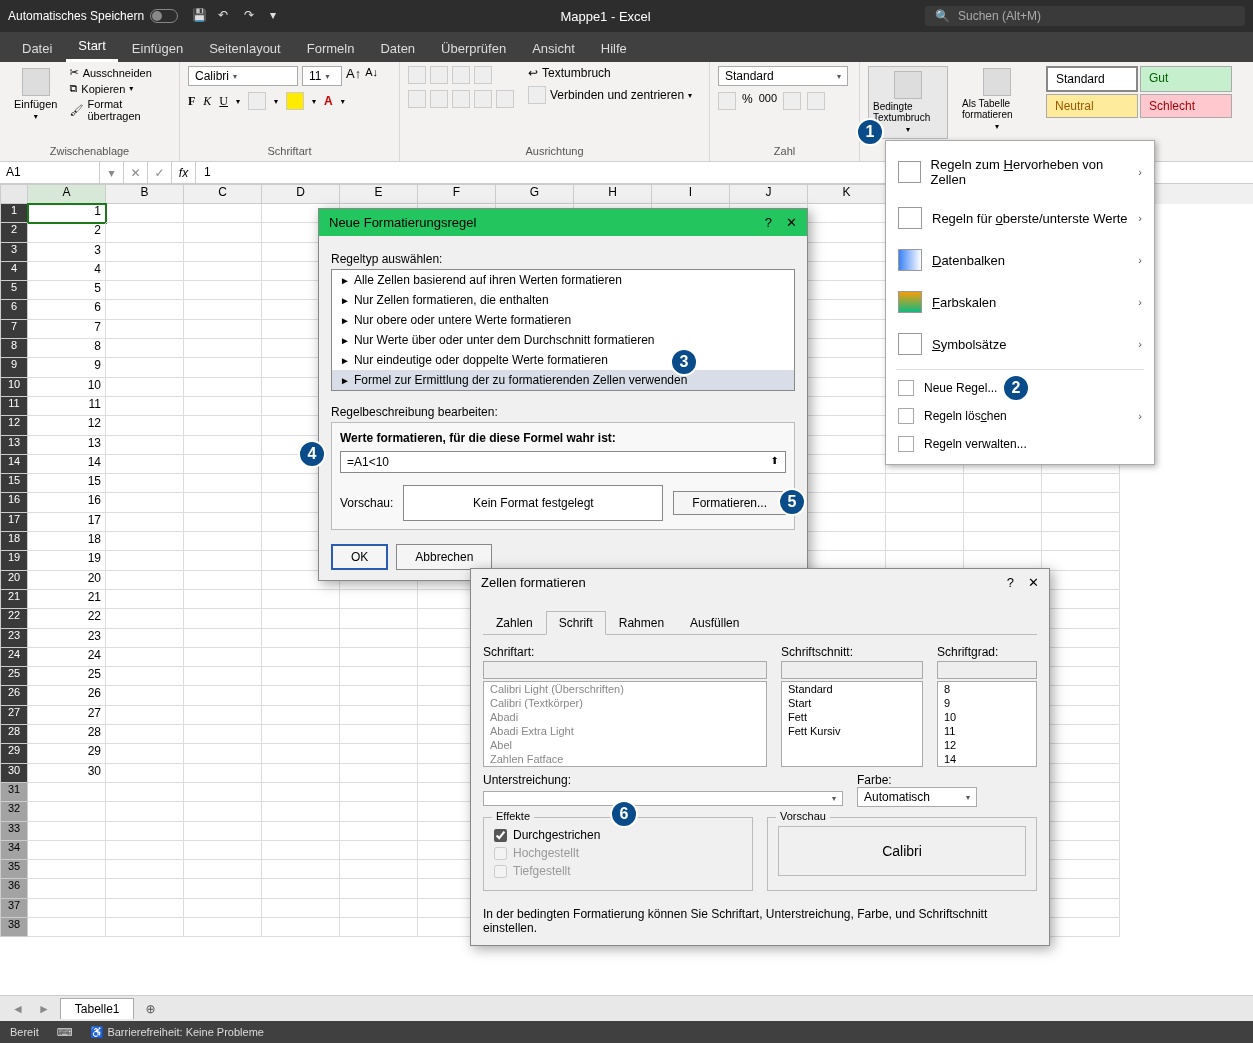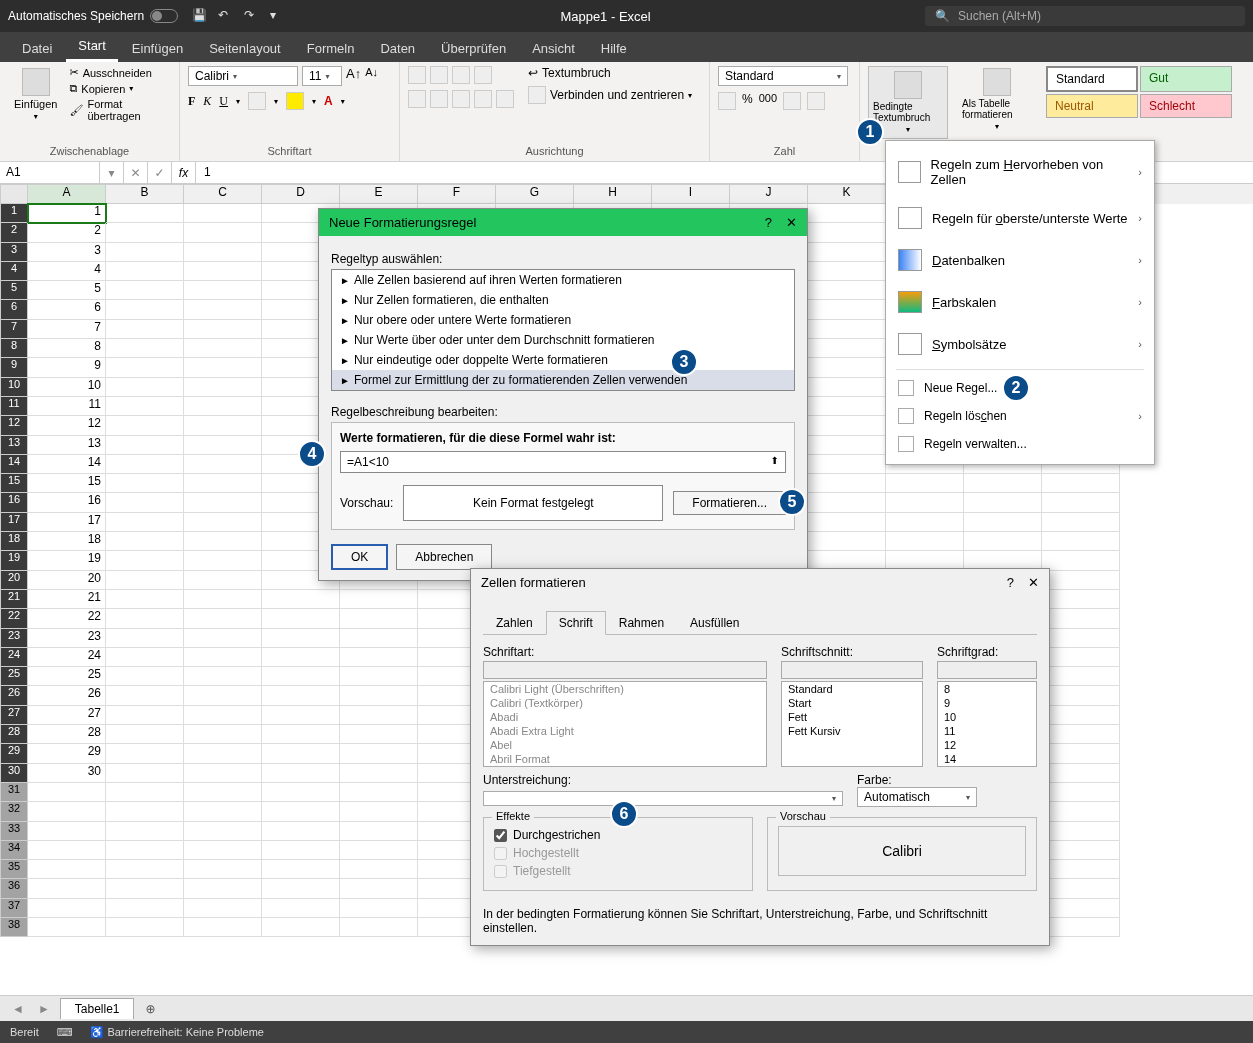--- a/index.html
+++ b/index.html
@@ -1048,21 +1048,21 @@
     <div class="grid3">
       <div style="flex:2">
         <div><span>Schriftart:</span></div>
         <div style="background:#eee;border:1px solid #aaa;height:18px;margin:2px 0"></div>
         <div class="listbox">
           <div>Calibri Light (Überschriften)</div>
             <div>Calibri (Textkörper)</div>
             <div>Abadi</div>
           <div>Abadi Extra Light</div>
             <div>Abel</div>
-            <div>Abril Format</div>
+            <div>Zahlen Fatface</div>
         </div>
       </div>
       <div style="flex:1">
         <div>Schriftschnitt:</div>
         <div style="background:#eee;border:1px solid #aaa;height:18px;margin:2px 0"></div>
         <div class="listbox" style="color:#000">
           <div>Standard</div>
             <div>Start</div>
           <div>Fett</div>
             <div>Fett Kursiv</div>

